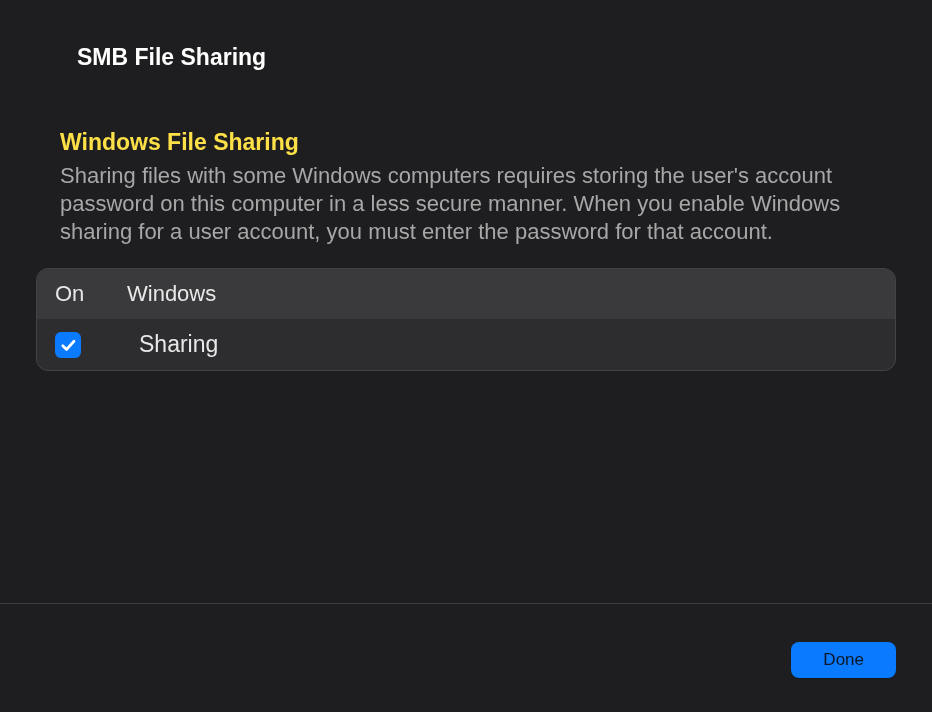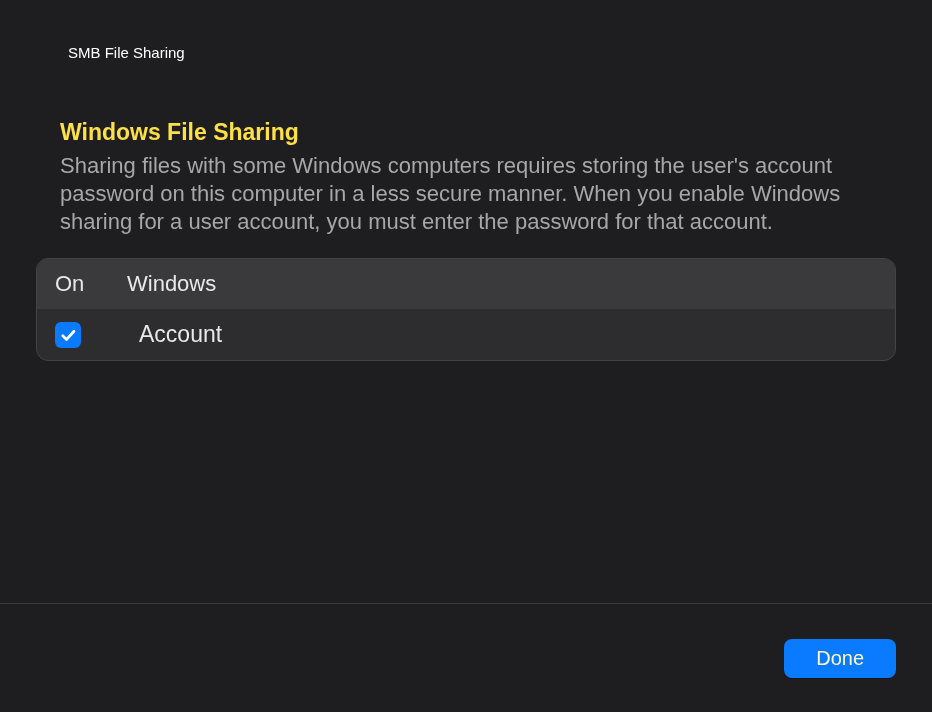--- a/index.html
+++ b/index.html
@@ -13,24 +13,24 @@
       background: #1e1d1f;
       font-family: -apple-system, BlinkMacSystemFont, "Helvetica Neue", sans-serif;
       color: #e8e8e8;
       overflow: hidden;
       position: relative;
     }
     .content {
       padding: 44px 36px 0 36px;
     }
     .section-title {
-      font-size: 15px;
-      font-weight: 400;
+      font-size: 23px;
+      font-weight: 700;
       color: #ffffff;
-      margin: 0 0 20px 32px;
+      margin: 0 0 20px 41px;
     }
     .card {
       background: #2d2c2e;
       border: 1px solid #434244;
       border-radius: 12px;
       overflow: hidden;
     }
     .card-row {
       display: flex;
       align-items: center;
@@ -142,22 +142,22 @@
       height: 1px;
       background: #3a393b;
     }
     .footer {
       position: absolute;
       right: 36px;
       bottom: 34px;
     }
     .done-button {
       background: #0a7aff;
-      color: #fef9c3;
-      font-size: 20px;
+      color: #0f172a;
+      font-size: 17px;
       font-weight: 400;
       border: none;
       border-radius: 8px;
       padding: 8px 32px;
       cursor: pointer;
       box-shadow: 0 1px 1px rgba(0,0,0,0.2);
     }
   </style>
 </head>
 <body>
@@ -176,21 +176,21 @@
         <div class="col-account">Windows</div>
       </div>
       <div class="table-row">
         <div class="col-on-cell">
           <div class="checkbox">
             <svg viewBox="0 0 24 24" fill="none" stroke="#ffffff" stroke-width="3.5" stroke-linecap="round" stroke-linejoin="round">
               <polyline points="5 13 10 18 20 7"></polyline>
             </svg>
           </div>
         </div>
-        <div class="col-account-cell">Account</div>
+        <div class="col-account-cell">Sharing</div>
       </div>
     </div>
   </div>
 </div>
 
 <div class="footer-divider"></div>
 
 <div class="footer">
   <button class="done-button">Done</button>
 </div>

